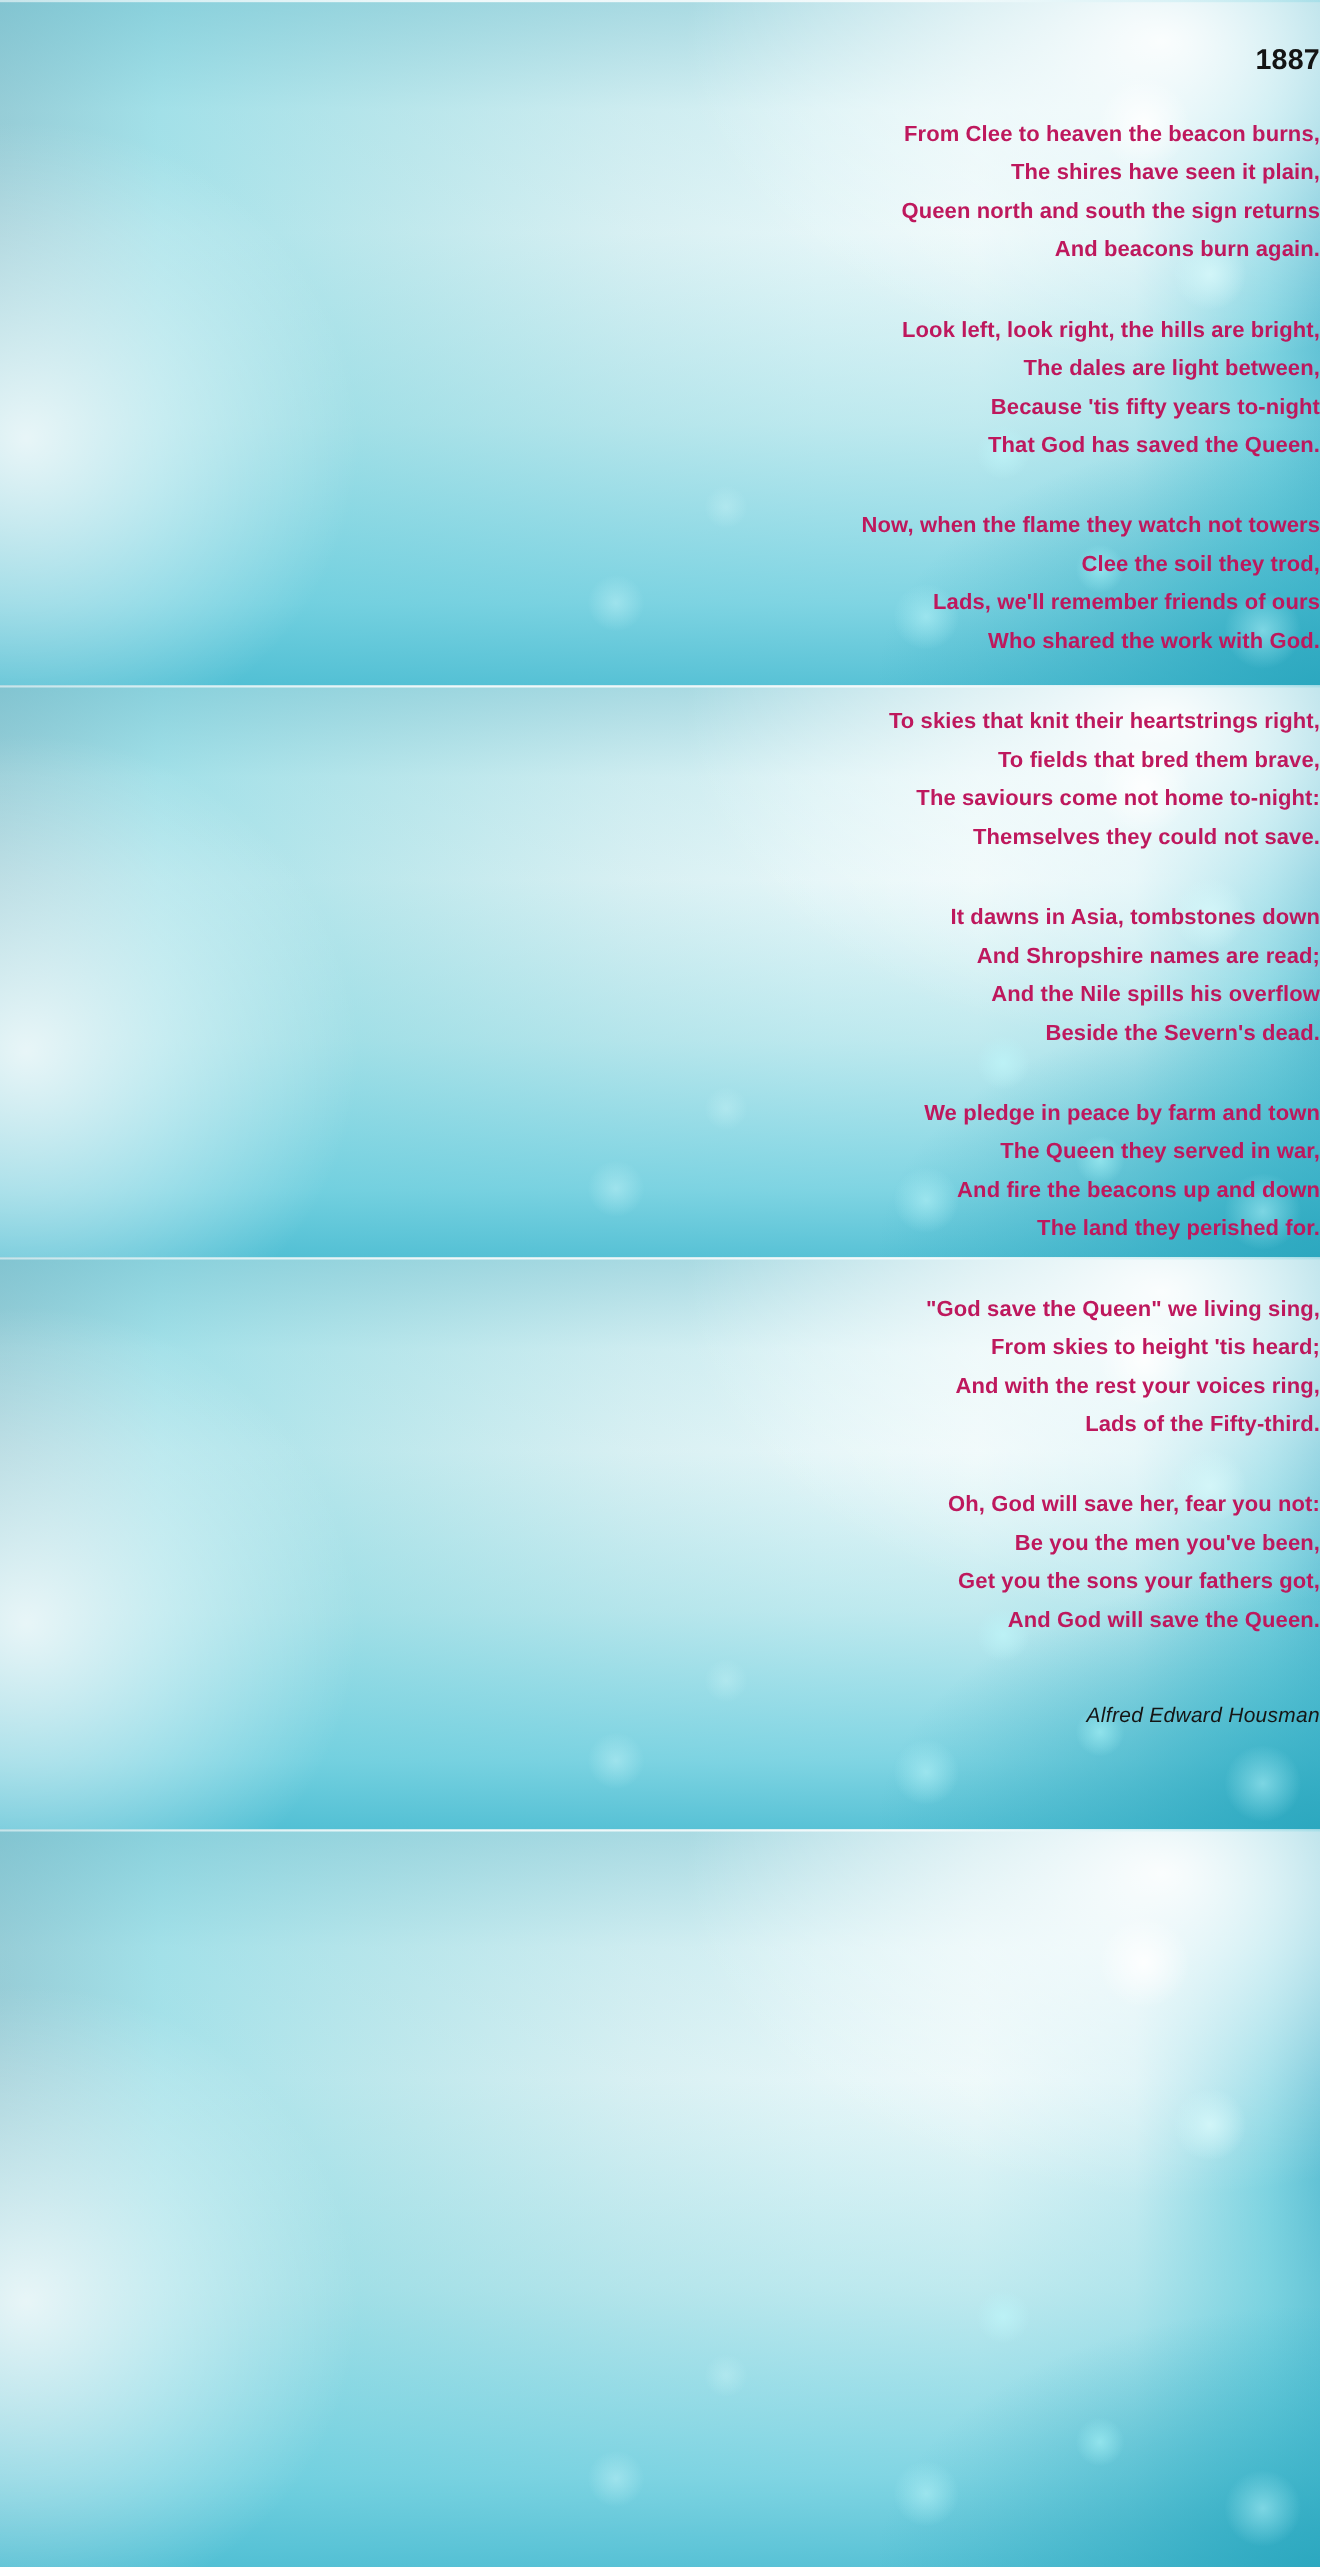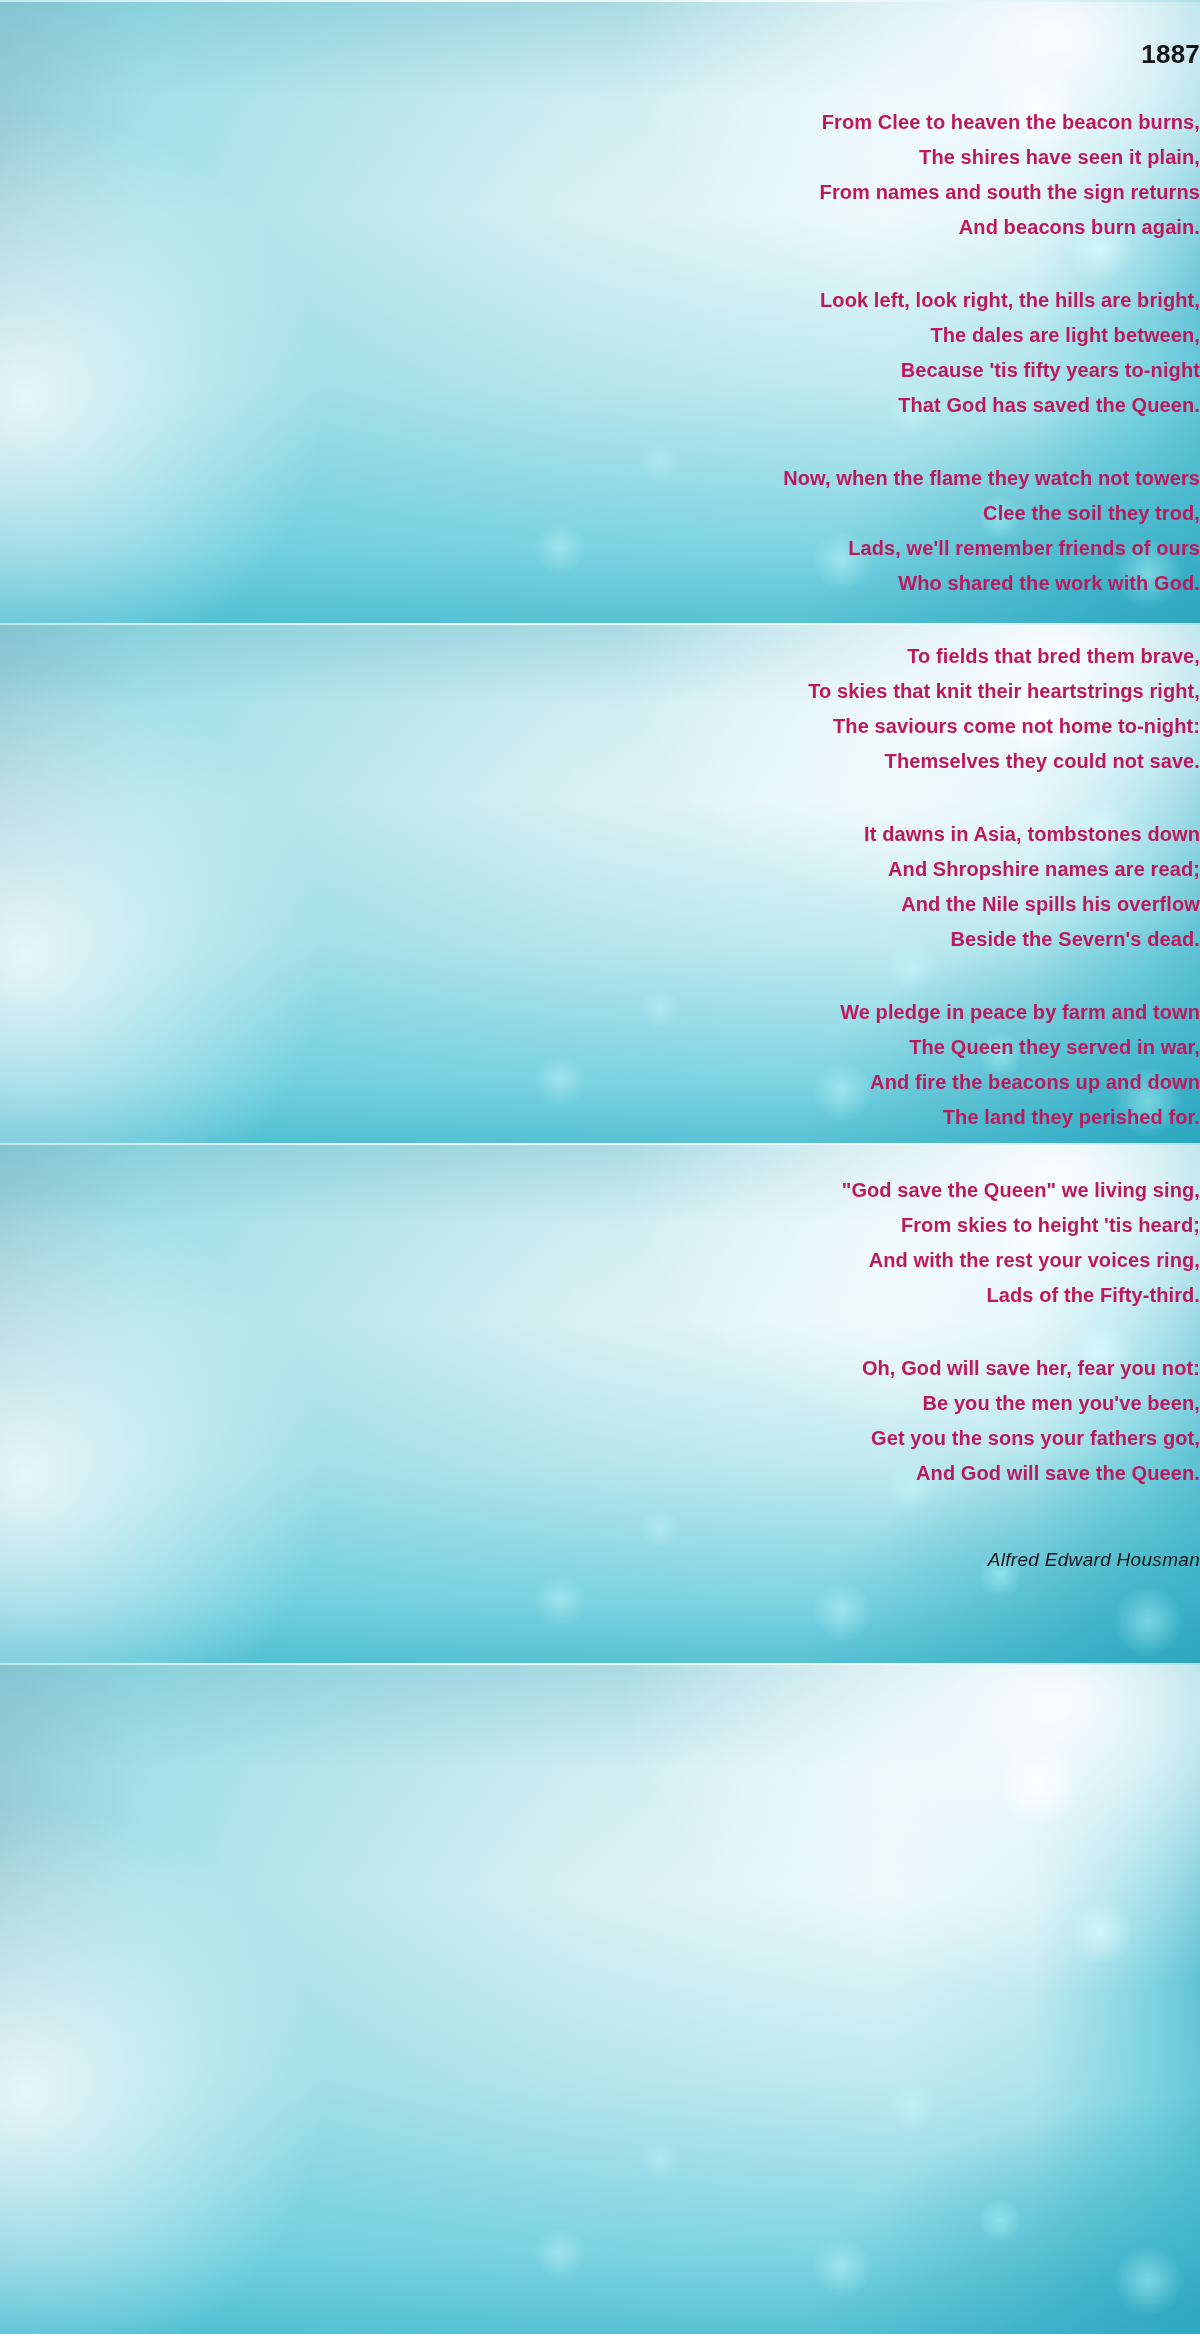--- a/index.html
+++ b/index.html
@@ -138,41 +138,41 @@
     <div class="bg-band" id="bg-band-4"></div>
   </div>
 
   <div id="poem-content">
 
     <h1 id="poem-title">1887</h1>
 
     <div class="stanza">
       <div class="poem-line">From Clee to heaven the beacon burns,</div>
       <div class="poem-line">The shires have seen it plain,</div>
-      <div class="poem-line">From names and south the sign returns</div>
+      <div class="poem-line">Queen north and south the sign returns</div>
       <div class="poem-line">And beacons burn again.</div>
     </div>
 
     <div class="stanza">
       <div class="poem-line">Look left, look right, the hills are bright,</div>
       <div class="poem-line">The dales are light between,</div>
       <div class="poem-line">Because 'tis fifty years to-night</div>
       <div class="poem-line">That God has saved the Queen.</div>
     </div>
 
     <div class="stanza">
       <div class="poem-line">Now, when the flame they watch not towers</div>
       <div class="poem-line">Clee the soil they trod,</div>
       <div class="poem-line">Lads, we'll remember friends of ours</div>
       <div class="poem-line">Who shared the work with God.</div>
     </div>
 
     <div class="stanza">
+      <div class="poem-line">To skies that knit their heartstrings right,</div>
       <div class="poem-line">To fields that bred them brave,</div>
-      <div class="poem-line">To skies that knit their heartstrings right,</div>
       <div class="poem-line">The saviours come not home to-night:</div>
       <div class="poem-line">Themselves they could not save.</div>
     </div>
 
     <div class="stanza">
       <div class="poem-line">It dawns in Asia, tombstones down</div>
       <div class="poem-line">And Shropshire names are read;</div>
       <div class="poem-line">And the Nile spills his overflow</div>
       <div class="poem-line">Beside the Severn's dead.</div>
     </div>

